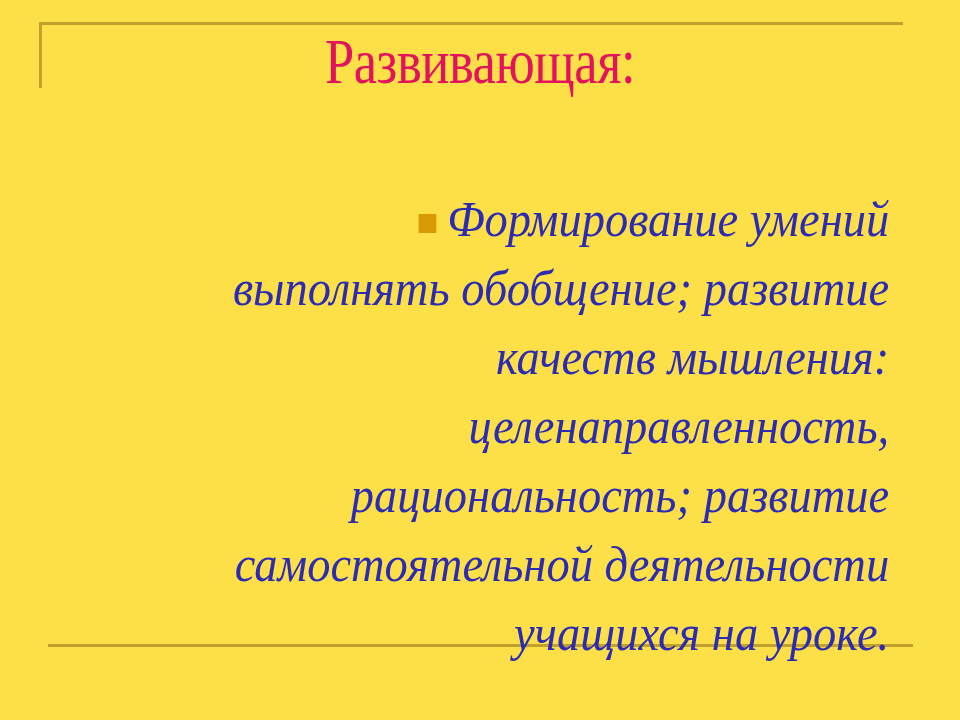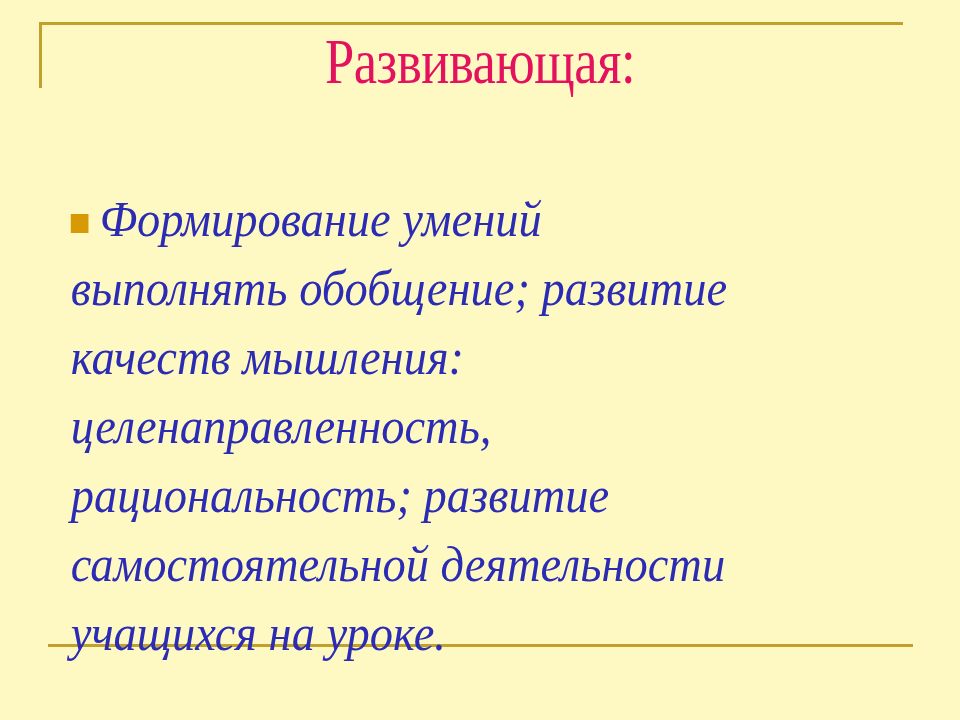--- a/index.html
+++ b/index.html
@@ -8,21 +8,21 @@
     background: #ffffff;
   }
   body {
     font-family: "Liberation Serif", "DejaVu Serif", serif;
   }
 
   #slide {
     position: relative;
     width: 960px;
     height: 720px;
-    background: #fef9c3;
+    background: #fde047;
     overflow: hidden;
   }
 
   
   .rule-top {
     position: absolute;
     left: 39px;
     top: 22px;
     width: 864px;
     height: 3px;
@@ -62,21 +62,21 @@
     transform-origin: 50% 50%;
     white-space: nowrap;
   }
 
   
   .body-block {
     position: absolute;
     left: 40px;
     top: 185px;
     width: 880px;
-    text-align: left;
+    text-align: right;
     color: #2b2bb4;
     font-family: "Liberation Serif", "DejaVu Serif", serif;
     font-style: italic;
     font-weight: 400;
     font-size: 50px;
     line-height: 69px;
   }
   .body-line {
     display: block;
     white-space: nowrap;

